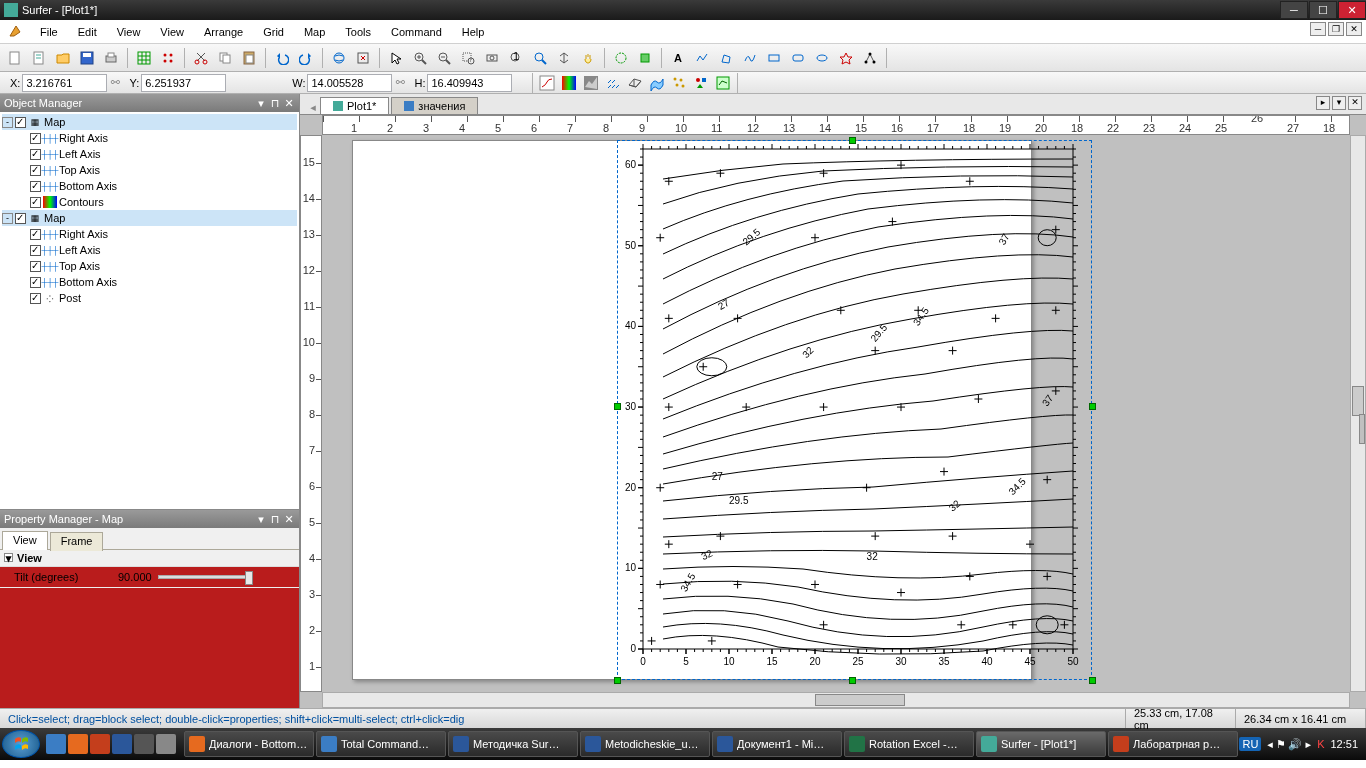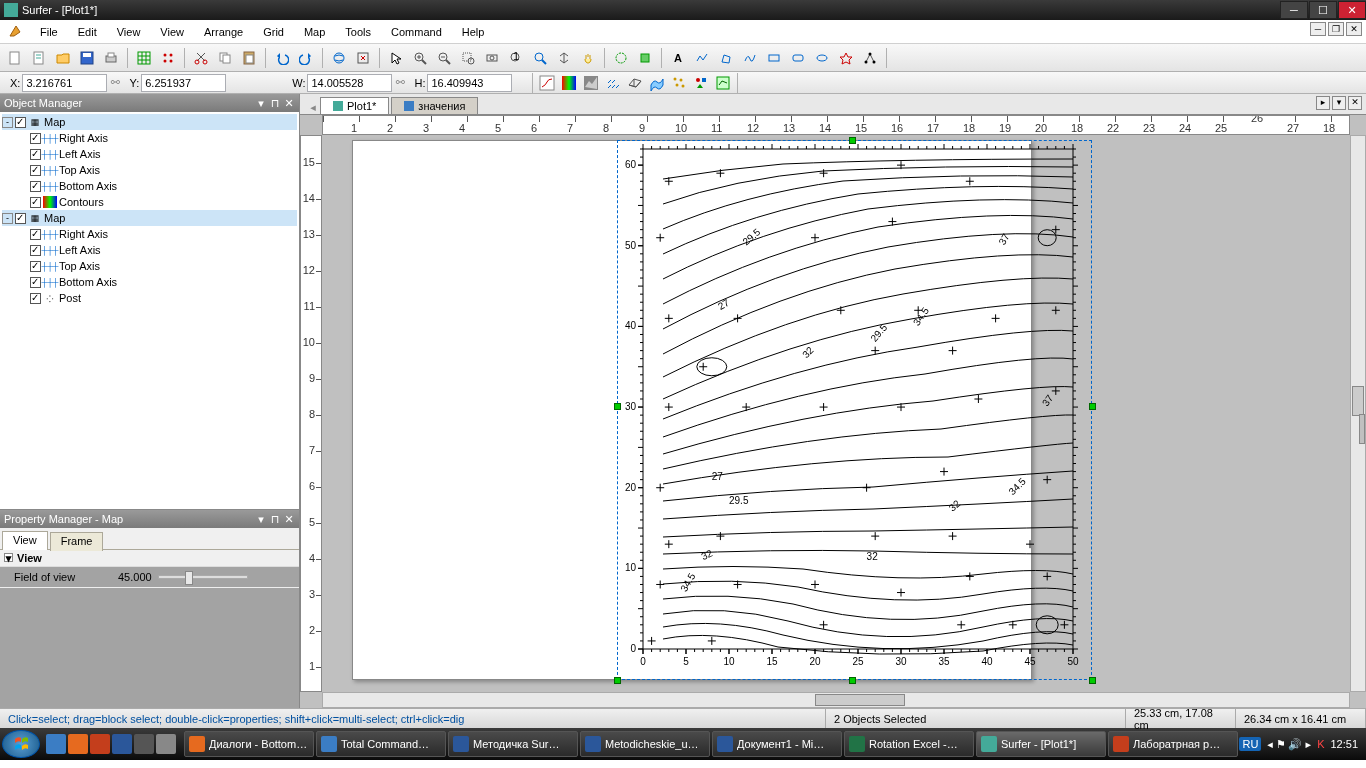--- a/index.html
+++ b/index.html
@@ -29,21 +29,21 @@
 .tree-row { display:flex; align-items:center; height:16px; white-space:nowrap; cursor:pointer; }
 .tree-row.sel { background:#cce4f7; }
 .expander { width:11px; height:11px; border:1px solid #888; font-size:9px; line-height:9px; text-align:center; margin-right:2px; cursor:pointer; }
 .chk { width:11px; height:11px; border:1px solid #555; margin-right:2px; background:#fff; position:relative; }
 .chk.on::after { content:"✓"; position:absolute; top:-2px; left:0; font-size:10px; color:#000; }
 .treeicon { width:14px; height:12px; margin-right:2px; display:inline-flex; align-items:center; justify-content:center; font-size:9px; }
 .propmgr { height:198px; display:flex; flex-direction:column; }
 .proptabs { height:22px; background:#f0f0f0; display:flex; padding-top:2px; border-bottom:1px solid #aca899; }
 .proptab { padding:2px 10px; border:1px solid #aca899; background:#fff; margin-left:2px; border-bottom:none; position:relative; top:1px; cursor:pointer; font-size:11px; }
 .proptab.inactive { background:#ece9d8; top:2px; }
-.propgrid { flex:1; background:#a3a3a3; overflow:hidden; }
+.propgrid { flex:1; background:#b91c1c; overflow:hidden; }
 .propcat { background:#f0f0f0; padding:2px 4px; font-weight:bold; border-bottom:1px solid #ddd; }
 .proprow { display:flex; border-bottom:1px solid #eee; height:21px; align-items:center; }
 .proprow .name { width:114px; padding-left:14px; }
 .proprow .val { flex:1; padding-left:4px; display:flex; align-items:center; }
 .slider { width:90px; height:4px; background:#ddd; border:1px solid #aaa; margin-left:6px; position:relative; }
 .slider .thumb { position:absolute; top:-5px; width:8px; height:14px; background:#e8e8e8; border:1px solid #888; }
 .mainarea { flex:1; background:#c0c0c0; position:relative; display:flex; flex-direction:column; }
 .doctabs { height:21px; background:#e8e8e8; display:flex; align-items:flex-end; padding-left:6px; border-bottom:1px solid #888; position:relative; }
 .doctab { padding:2px 12px; background:#fff; border:1px solid #888; border-bottom:none; margin-right:2px; font-size:11px; cursor:pointer; display:flex; align-items:center; gap:4px; }
 .doctab.inactive { background:#d4d0c8; }
@@ -517,25 +517,25 @@
           </div>
       </div>
       <div class="proptabs">
         <div class="proptab">View</div>
         <div class="proptab inactive">Frame</div>
       </div>
       <div class="propgrid">
         <div class="propcat"><span style="display:inline-block;width:9px;height:9px;border:1px solid #888;text-align:center;line-height:8px;margin-right:4px;background:#fff">▾</span><span>View</span></div>
         <div id="proprows">
             <div class="proprow">
-              <div class="name">Field of view</div>
+              <div class="name">Tilt (degrees)</div>
               <div class="val">
-                <span>45.000</span>
+                <span>90.000</span>
                 <div class="slider">
-                  <div class="thumb" style="left:30%"></div>
+                  <div class="thumb" style="left:98%"></div>
                 </div>
               </div>
             </div>
           </div>
       </div>
     </div>
   </div>
 
   <div class="mainarea">
     <div class="splitter"></div>
@@ -1203,21 +1203,20 @@
       <div class="scroll-v">
           <div class="thumb"></div>
           <div class="splitter-mid"></div>
         </div>
     </div>
   </div>
 </div>
 
 <div class="statusbar">
   <div class="cell" style="flex:1;color:#0050a0">Click=select; drag=block select; double-click=properties; shift+click=multi-select; ctrl+click=dig</div>
-  <div class="cell" style="width:300px">2 Objects Selected</div>
   <div class="cell" style="width:110px">25.33 cm, 17.08 cm</div>
   <div class="cell" style="width:130px">26.34 cm x 16.41 cm</div>
 </div>
 
 <div class="taskbar">
   <div class="start">
     <svg width="20" height="20">
         <circle cx="10" cy="10" r="9" fill="none"></circle>
         <g transform="translate(10,10)">
           <path d="M-6-1q3-3 6-1v-4q-3-2-6 1z" fill="#f25022"></path>

